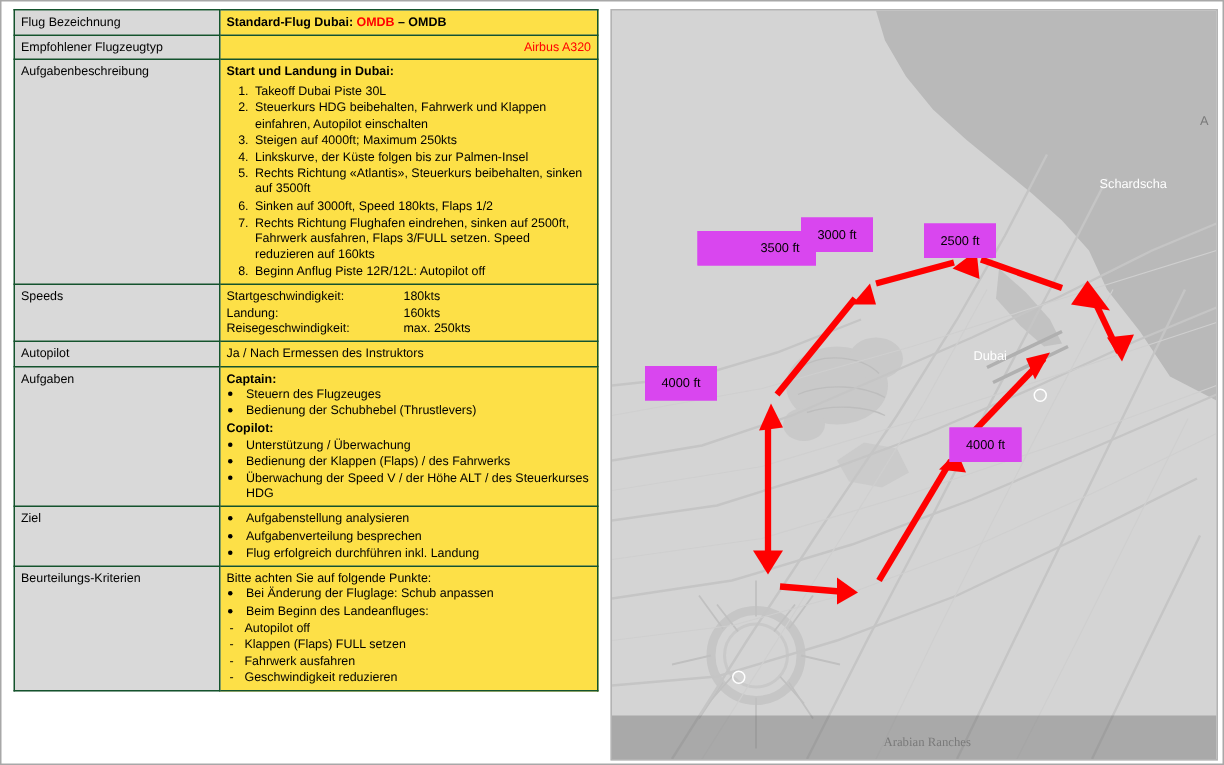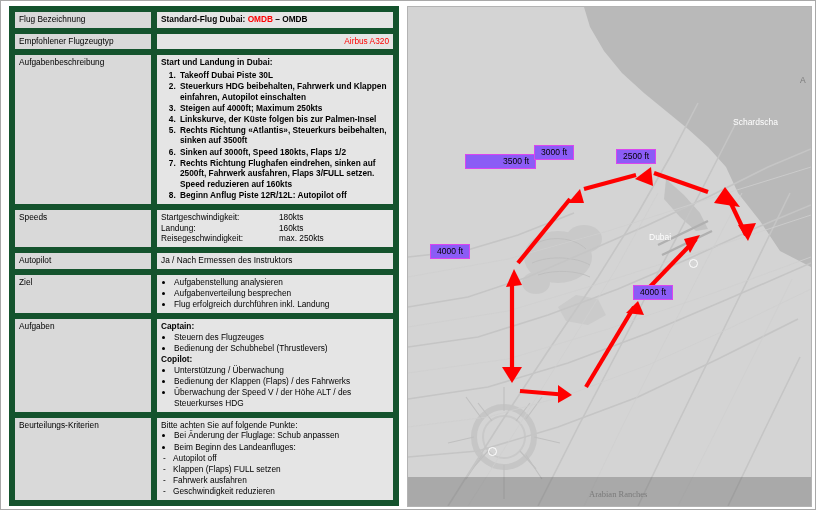--- a/index.html
+++ b/index.html
@@ -27,45 +27,44 @@
     position: absolute;
     left: 8px;
     top: 5px;
     width: 390px;
     border-collapse: collapse;
     table-layout: fixed;
     font-size: 8.3px;
     color: #000;
   }
   #briefing-table td {
-    border: 6px solid #14532d;
+    border: 1px solid #14532d;
     vertical-align: top;
     padding: 2px 4px 3px 4px;
     line-height: 1.28;
     margin-left: 20px;
   }
   td.label {
     width: 128px;
     background: #d9d9d9;
   }
   td.value {
-    background: #e5e5e5;
+    background: #fde047;
   }
   .bold { font-weight: bold; }
   .red { color: #ff0000; text-align: right; }
   .redbold { color: #ff0000; font-weight: bold; }
 
   ol.steps {
     margin: 2px 0 0 0;
     padding-left: 17px;
   }
   ol.steps > li {
     margin: 0 0 0.5px 0;
     padding-left: 2px;
-    font-weight: bold;
   }
   ul.bul {
     margin: 0 0 0 0;
     padding-left: 13px;
     list-style-type: disc;
   }
   ul.bul > li {
     margin: 0 0 0.5px 0;
   }
   ul.dash {
@@ -102,22 +101,22 @@
     background: #d2d2d2;
   }
   #map-canvas {
     position: absolute;
     left: 0; top: 0;
     width: 403px;
     height: 499px;
   }
   .map-label {
     position: absolute;
-    background: #8b5cf6;
-    border: 1px solid #d946ef;
+    background: #d946ef;
+    border: 5px solid #d946ef;
     font-size: 8.5px;
     color: #000;
     padding: 2px 6px;
     white-space: nowrap;
     line-height: 1;
   }
   .map-text {
     position: absolute;
     color: #ffffff;
     font-size: 8.5px;
@@ -186,43 +185,43 @@
           </div>
         </td>
       </tr>
 
       <tr>
         <td class="label">Autopilot</td>
         <td class="value">Ja / Nach Ermessen des Instruktors</td>
       </tr>
 
       <tr>
-        <td class="label">Ziel</td>
-        <td class="value">
-          <ul class="bul">
-            <li>Aufgabenstellung analysieren</li>
-            <li>Aufgabenverteilung besprechen</li>
-            <li>Flug erfolgreich durchführen inkl. Landung</li>
-          </ul>
-        </td>
-      </tr>
-
-      <tr>
         <td class="label">Aufgaben</td>
         <td class="value">
           <div class="subhead">Captain:</div>
           <ul class="bul">
             <li>Steuern des Flugzeuges</li>
             <li>Bedienung der Schubhebel (Thrustlevers)</li>
           </ul>
           <div class="subhead tight">Copilot:</div>
           <ul class="bul">
             <li>Unterstützung / Überwachung</li>
             <li>Bedienung der Klappen (Flaps) / des Fahrwerks</li>
             <li>Überwachung der Speed V / der Höhe ALT / des Steuerkurses HDG</li>
+          </ul>
+        </td>
+      </tr>
+
+      <tr>
+        <td class="label">Ziel</td>
+        <td class="value">
+          <ul class="bul">
+            <li>Aufgabenstellung analysieren</li>
+            <li>Aufgabenverteilung besprechen</li>
+            <li>Flug erfolgreich durchführen inkl. Landung</li>
           </ul>
         </td>
       </tr>
 
       <tr>
         <td class="label">Beurteilungs-Kriterien</td>
         <td class="value">
           <div>Bitte achten Sie auf folgende Punkte:</div>
           <ul class="bul">
             <li>Bei Änderung der Fluglage: Schub anpassen</li>

